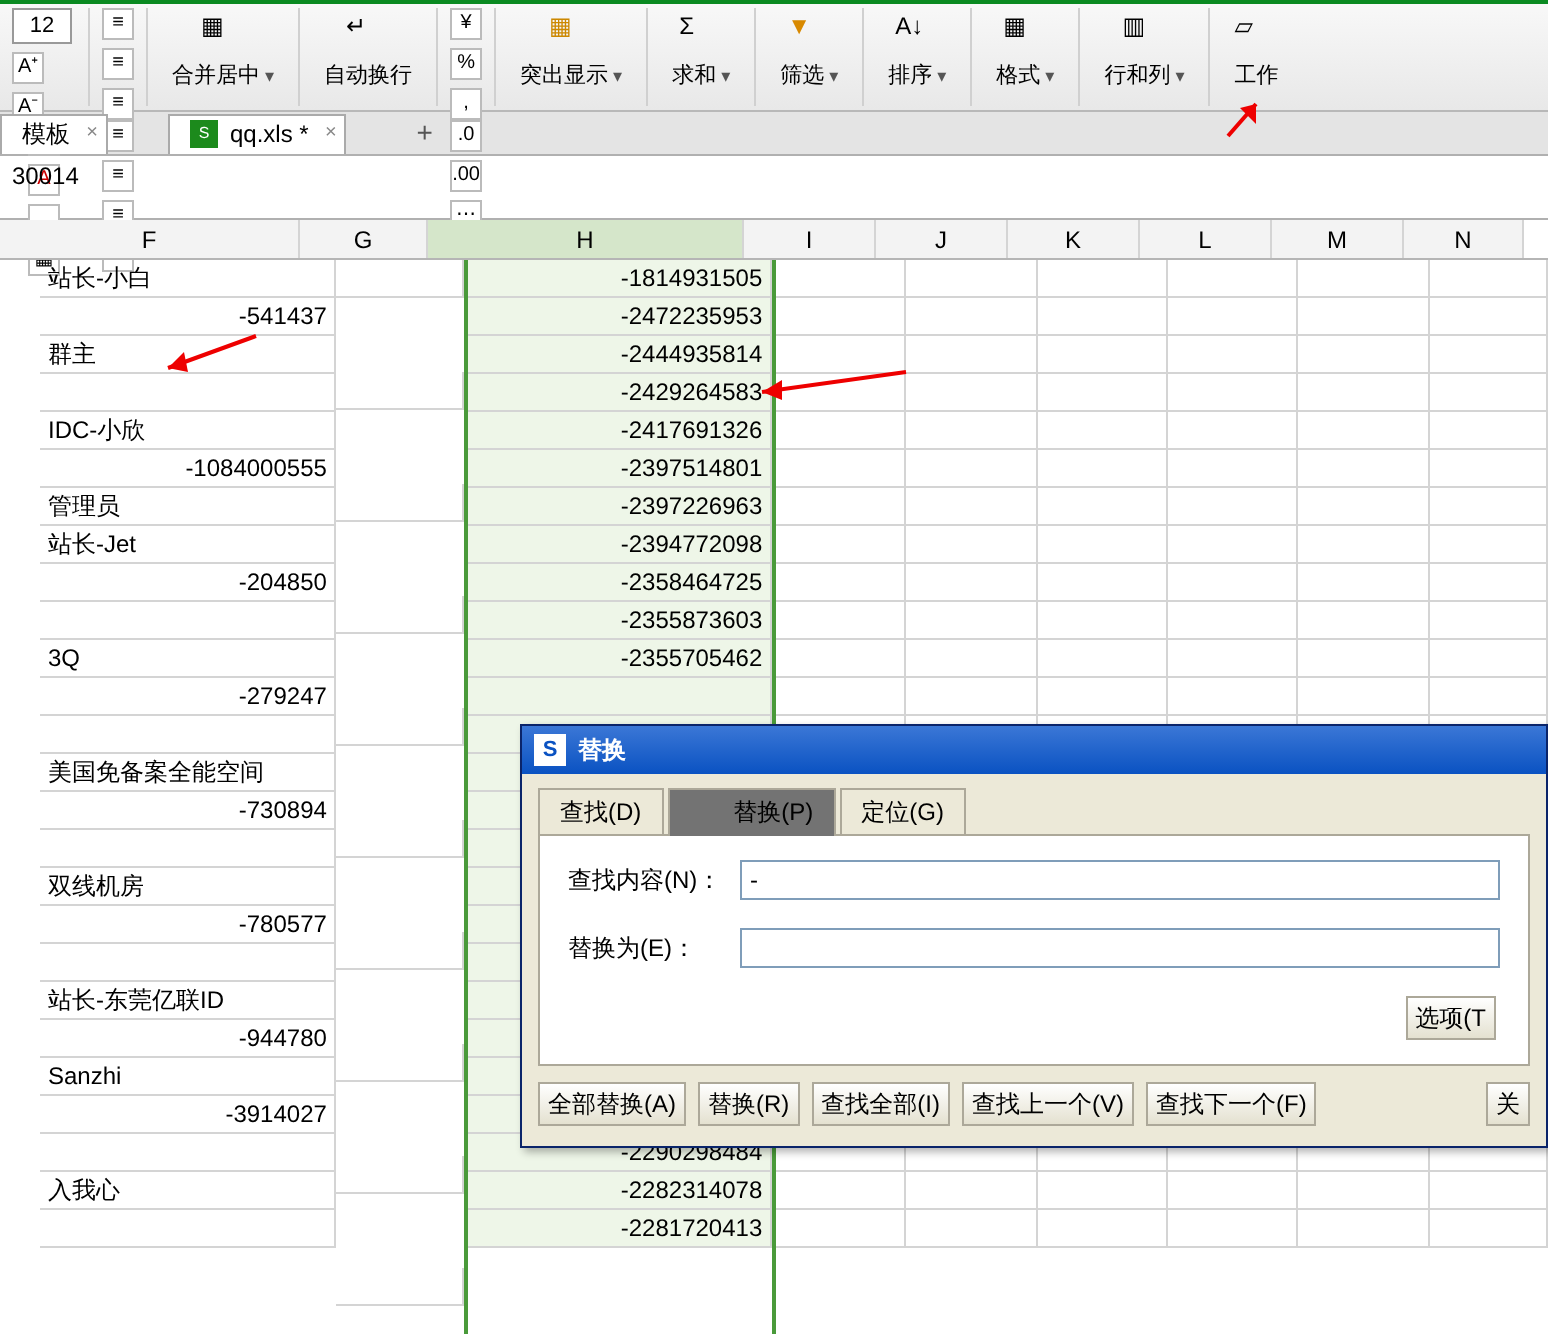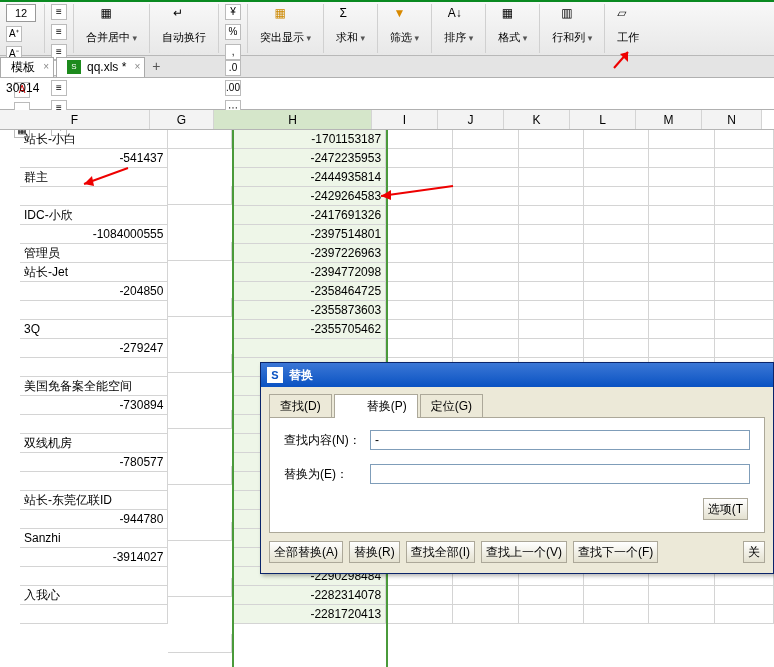--- a/index.html
+++ b/index.html
@@ -6,21 +6,21 @@
 body { background: #fff; width: 774px; height: 667px; overflow: hidden; position: relative; }
 .ribbon { height: 56px; border-bottom: 1px solid #b8b8b8; background: linear-gradient(#f8f8f8,#e8e8e8); display: flex; align-items: flex-start; padding: 2px 0; border-top: 2px solid #0a8a21; }
 .ribbon-group { display: flex; flex-direction: column; align-items: center; padding: 0 6px; border-right: 1px solid #d0d0d0; height: 100%; justify-content: space-between; }
 .ribbon-group .icons { display: flex; gap: 4px; flex-direction: column; }
 .ribbon-btn-lg { display: flex; flex-direction: column; align-items: center; padding: 2px 6px; gap: 2px; }
 .ribbon-btn-lg .lgicon { width: 22px; height: 22px; }
 .ribbon-btn-lg .lbl { font-size: 11px; white-space: nowrap; }
 .dropdown-arrow::after { content: " ▾"; font-size: 9px; color: #555; }
 .small-icon { width: 16px; height: 16px; display: inline-block; border: 1px solid #bbb; background: #fff; font-size: 10px; text-align: center; line-height: 14px; }
 .fontbox { width: 30px; height: 18px; border: 1px solid #999; background: #fff; font-size: 11px; text-align: center; line-height: 16px; margin-right: 2px; }
-.tabbar { height: 22px; background: #e4e4e4; display: flex; align-items: center; border-bottom: 1px solid #b0b0b0; }
+.tabbar { height: 22px; background: #e4e4e4; display: flex; align-items: center; border-bottom: 1px solid #b0b0b0; gap: 28px; }
 .doc-tab { height: 20px; padding: 0 18px 0 10px; background: #fff; border: 1px solid #aaa; border-bottom: none; display: flex; align-items: center; gap: 6px; margin-right: 2px; position: relative; }
 .doc-tab .x { position: absolute; right: 4px; top: 3px; font-size: 10px; color: #888; }
 .doc-tab .xls-icon { width: 14px; height: 14px; background: #1c8a1c; color: #fff; font-size: 8px; text-align: center; line-height: 14px; }
 .add-tab { width: 18px; height: 18px; text-align: center; line-height: 16px; color: #555; font-size: 14px; }
 .formula-row { height: 32px; border-bottom: 1px solid #b0b0b0; padding: 0 6px; font-size: 12px; line-height: 20px; }
 .sheet { position: relative; }
 .col-headers { display: flex; height: 20px; border-bottom: 1px solid #b5b5b5; }
 .colh { border-right: 1px solid #d4d4d4; text-align: center; background: #f3f3f3; line-height: 20px; font-size: 12px; }
 .colh.sel { background: #d5e6ca; }
 .grid { display: flex; margin-left: 20px; }
@@ -28,21 +28,21 @@
 .cell { height: 19px; border-right: 1px solid #d4d4d4; border-bottom: 1px solid #d4d4d4; padding: 0 4px; line-height: 18px; overflow: hidden; white-space: nowrap; }
 .cell.num { text-align: right; }
 .cell.txt { text-align: left; }
 .col-H .cell { background: #eef6e8; }
 .col-H { border-left: 2px solid #4a9a3a; border-right: 2px solid #4a9a3a; }
 .dialog { position: absolute; left: 260px; top: 362px; width: 514px; background: #ece9d8; border: 1px solid #0a246a; box-shadow: 2px 2px 4px rgba(0,0,0,.3); }
 .dlg-title { height: 24px; background: linear-gradient(#3b77d6,#0a52c2); color: #fff; display: flex; align-items: center; padding: 0 6px; font-size: 12px; font-weight: bold; gap: 6px; }
 .dlg-title .s-icon { width: 16px; height: 16px; background: #fff; color: #0a52c2; font-size: 11px; font-weight: bold; text-align: center; line-height: 16px; }
 .dlg-tabs { display: flex; padding: 6px 8px 0 8px; gap: 2px; }
 .dlg-tab { padding: 3px 10px; border: 1px solid #aca899; border-bottom: none; background: #ece9d8; font-size: 12px; position: relative; top: 1px; }
-.dlg-tab.active { background: #ffffff; z-index: 2; padding-left: 32px; }
+.dlg-tab.active { background: #737373; z-index: 2; padding-left: 32px; }
 .dlg-body { border: 1px solid #aca899; margin: 0 8px 8px 8px; background: #fff; padding: 12px 14px; position: relative; }
 .dlg-row { display: flex; align-items: center; margin-bottom: 14px; gap: 8px; }
 .dlg-row label { width: 78px; font-size: 12px; }
 .dlg-row input { flex: 1; height: 20px; border: 1px solid #7f9db9; padding: 0 4px; font-size: 12px; }
 .dlg-opts { text-align: right; padding-right: 2px; }
 .dlg-btn { height: 22px; padding: 0 4px; border: 1px solid #aca899; background: linear-gradient(#fff,#e4e1d0); font-size: 12px; }
 .dlg-footer { display: flex; gap: 6px; padding: 0 8px 10px 8px; }
 .dlg-footer .dlg-btn { flex: 0 0 auto; }
 svg.arrow { position: absolute; overflow: visible; }
 </style>
@@ -222,21 +222,21 @@
         <div class="cell txt"></div>
         <div class="cell txt"></div>
         <div class="cell txt"></div>
         <div class="cell txt"></div>
         <div class="cell txt"></div>
         <div class="cell txt"></div>
         <div class="cell txt"></div>
         <div class="cell txt"></div>
       </div>
       <div class="col col-H" style="width: 158px;">
-        <div class="cell num">-1701153187</div>
+        <div class="cell num">-1814931505</div>
         <div class="cell num">-2472235953</div>
         <div class="cell num">-2444935814</div>
         <div class="cell num">-2429264583</div>
         <div class="cell num">-2417691326</div>
         <div class="cell num">-2397514801</div>
         <div class="cell num">-2397226963</div>
         <div class="cell num">-2394772098</div>
         <div class="cell num">-2358464725</div>
         <div class="cell num">-2355873603</div>
         <div class="cell num">-2355705462</div>

